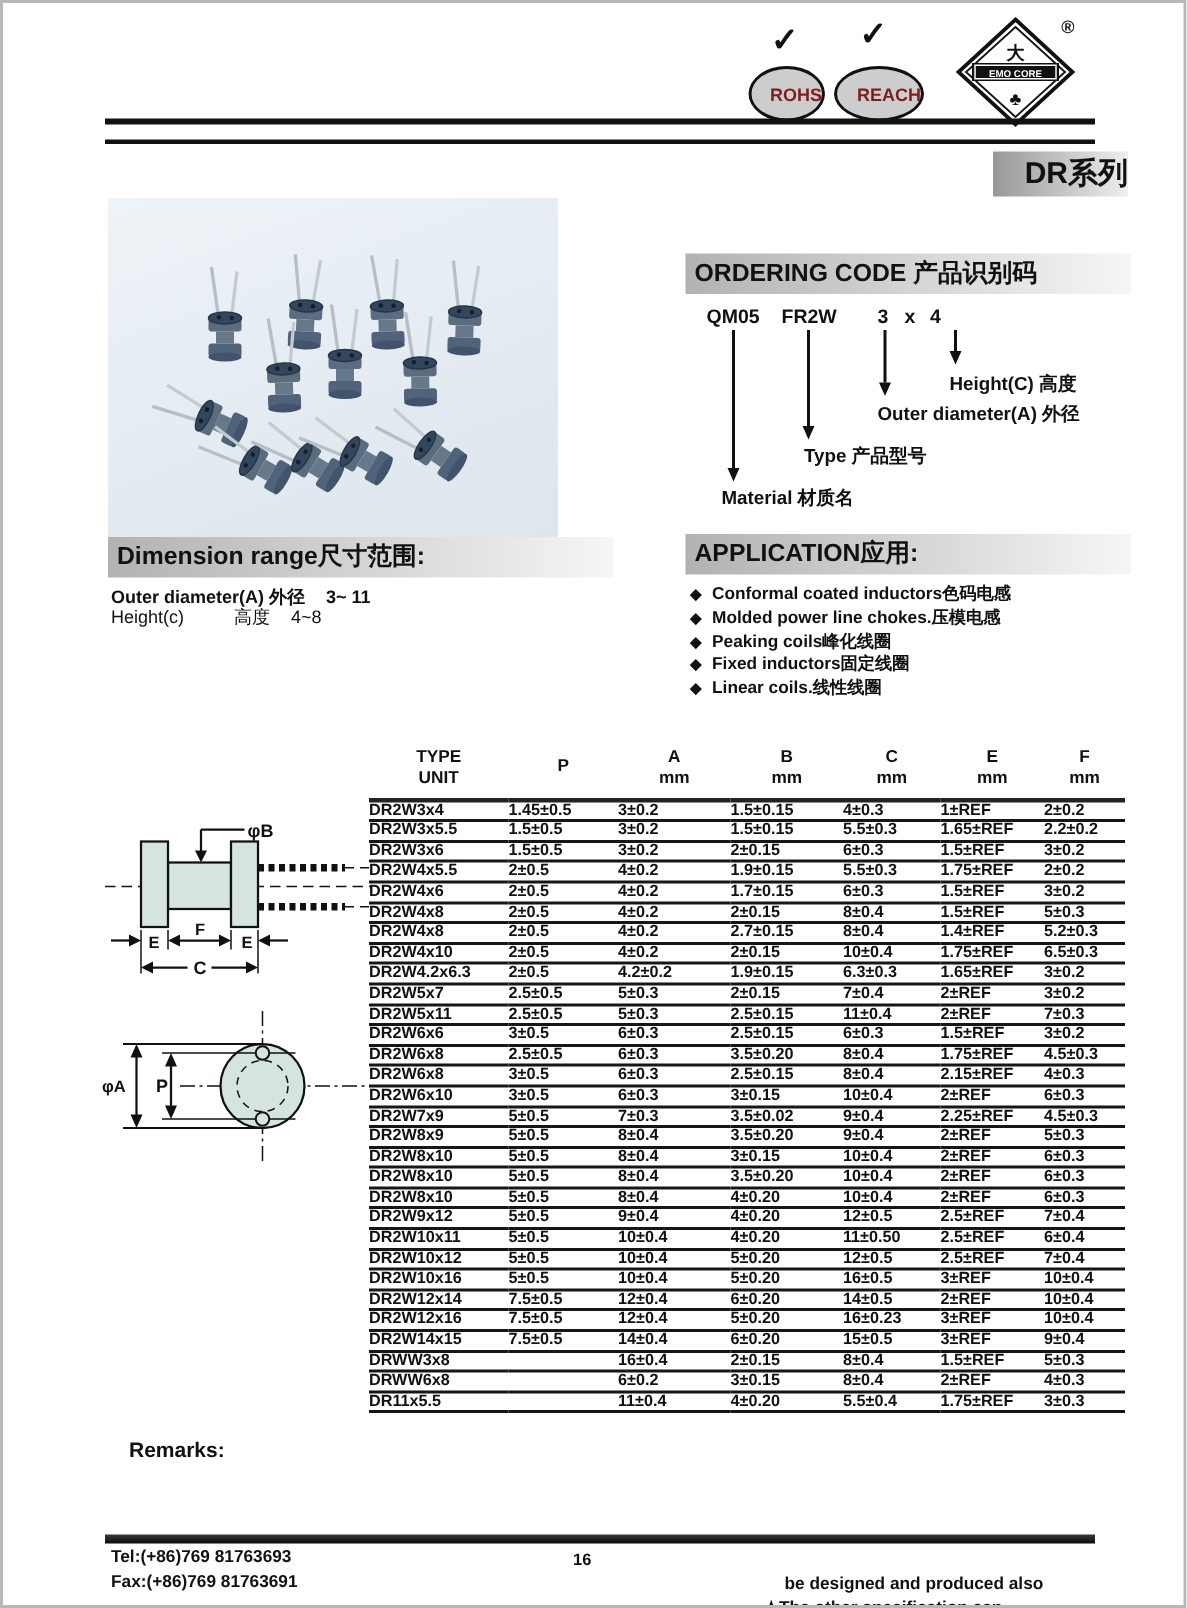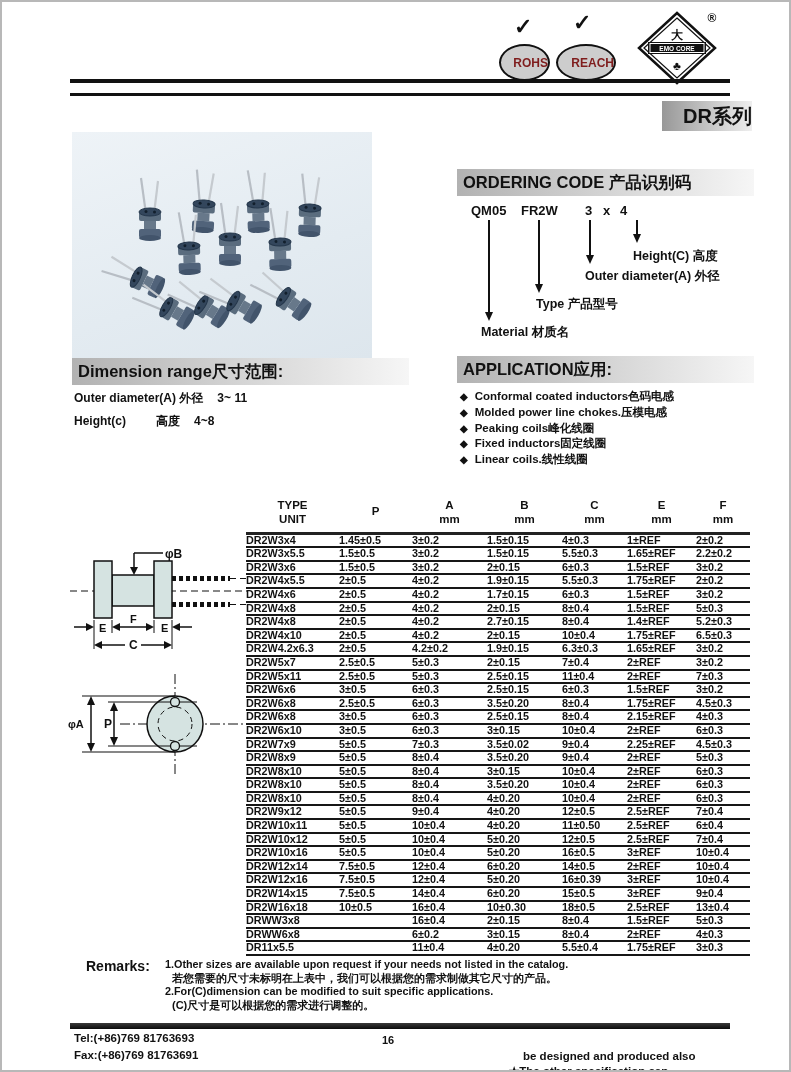--- a/index.html
+++ b/index.html
@@ -32,21 +32,21 @@
   .dim-head{left:70px;top:356px;width:331px;}
   .app-head{left:455px;top:354px;width:291px;}
 
   
   .ord-diag{left:455px;top:196px;width:291px;height:150px;font-weight:bold;}
   .ord-diag .lbl{position:absolute;font-size:12.5px;white-space:nowrap;}
   .code-part{position:absolute;top:5px;font-size:13px;}
 
   
   .dim-row1{left:72px;top:388px;font-size:12px;font-weight:bold;}
-  .dim-row2{left:72px;top:411px;font-size:12px;font-weight:bold;}
+  .dim-row2{left:72px;top:401px;font-size:12px;font-weight:normal;}
   .dim-gap{display:inline-block;width:14px;}
   .h-label{display:inline-block;width:82px;}
 
   
   .app-list{left:458px;top:387px;font-weight:bold;font-size:11.5px;}
   .app-item{line-height:15.8px;white-space:nowrap;}
   .app-item .blt{font-size:10px;margin-right:7px;}
 
   
   .spec-table-wrap{left:244px;top:497px;width:504px;}
@@ -503,43 +503,34 @@
             <td>6±0.20</td>
             <td>14±0.5</td>
             <td>2±REF</td>
             <td>10±0.4</td>
           </tr>
           <tr>
             <td>DR2W12x16</td>
             <td>7.5±0.5</td>
             <td>12±0.4</td>
             <td>5±0.20</td>
-            <td>16±0.39</td>
+            <td>16±0.23</td>
             <td>3±REF</td>
             <td>10±0.4</td>
           </tr>
           <tr>
             <td>DR2W14x15</td>
             <td>7.5±0.5</td>
             <td>14±0.4</td>
             <td>6±0.20</td>
             <td>15±0.5</td>
             <td>3±REF</td>
             <td>9±0.4</td>
           </tr>
           <tr>
-            <td>DR2W16x18</td>
-            <td>10±0.5</td>
-            <td>16±0.4</td>
-            <td>10±0.30</td>
-            <td>18±0.5</td>
-            <td>2.5±REF</td>
-            <td>13±0.4</td>
-          </tr>
-          <tr>
             <td>DRWW3x8</td>
             <td></td>
             <td>16±0.4</td>
             <td>2±0.15</td>
             <td>8±0.4</td>
             <td>1.5±REF</td>
             <td>5±0.3</td>
           </tr>
           <tr>
             <td>DRWW6x8</td>
@@ -557,26 +548,20 @@
             <td>4±0.20</td>
             <td>5.5±0.4</td>
             <td>1.75±REF</td>
             <td>3±0.3</td>
           </tr>
         </tbody>
     </table>
   </div>
 
   <div class="abs remarks-label">Remarks:</div>
-  <div class="abs remarks">
-    <div>1.Other sizes are available upon request if your needs not listed in the catalog.</div>
-    <div class="cn">若您需要的尺寸未标明在上表中，我们可以根据您的需求制做其它尺寸的产品。</div>
-    <div>2.For(C)dimension can be modified to suit specific applications.</div>
-    <div class="cn">(C)尺寸是可以根据您的需求进行调整的。</div>
-  </div>
 
   <div class="abs foot-rule"></div>
   <div class="abs foot-tel">Tel:(+86)769 81763693</div>
   <div class="abs foot-fax">Fax:(+86)769 81763691</div>
   <div class="abs foot-page">16</div>
   <div class="abs foot-note1"><span>★</span><span>The other specification can</span></div>
   <div class="abs foot-note2">be designed and produced also</div>
 
 </div>
 

